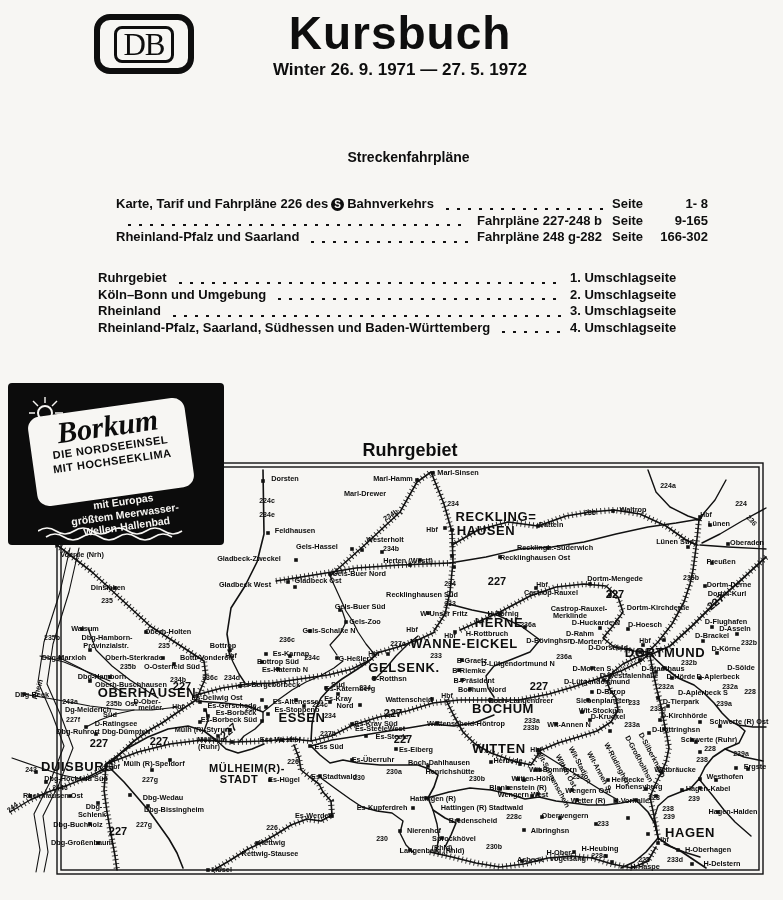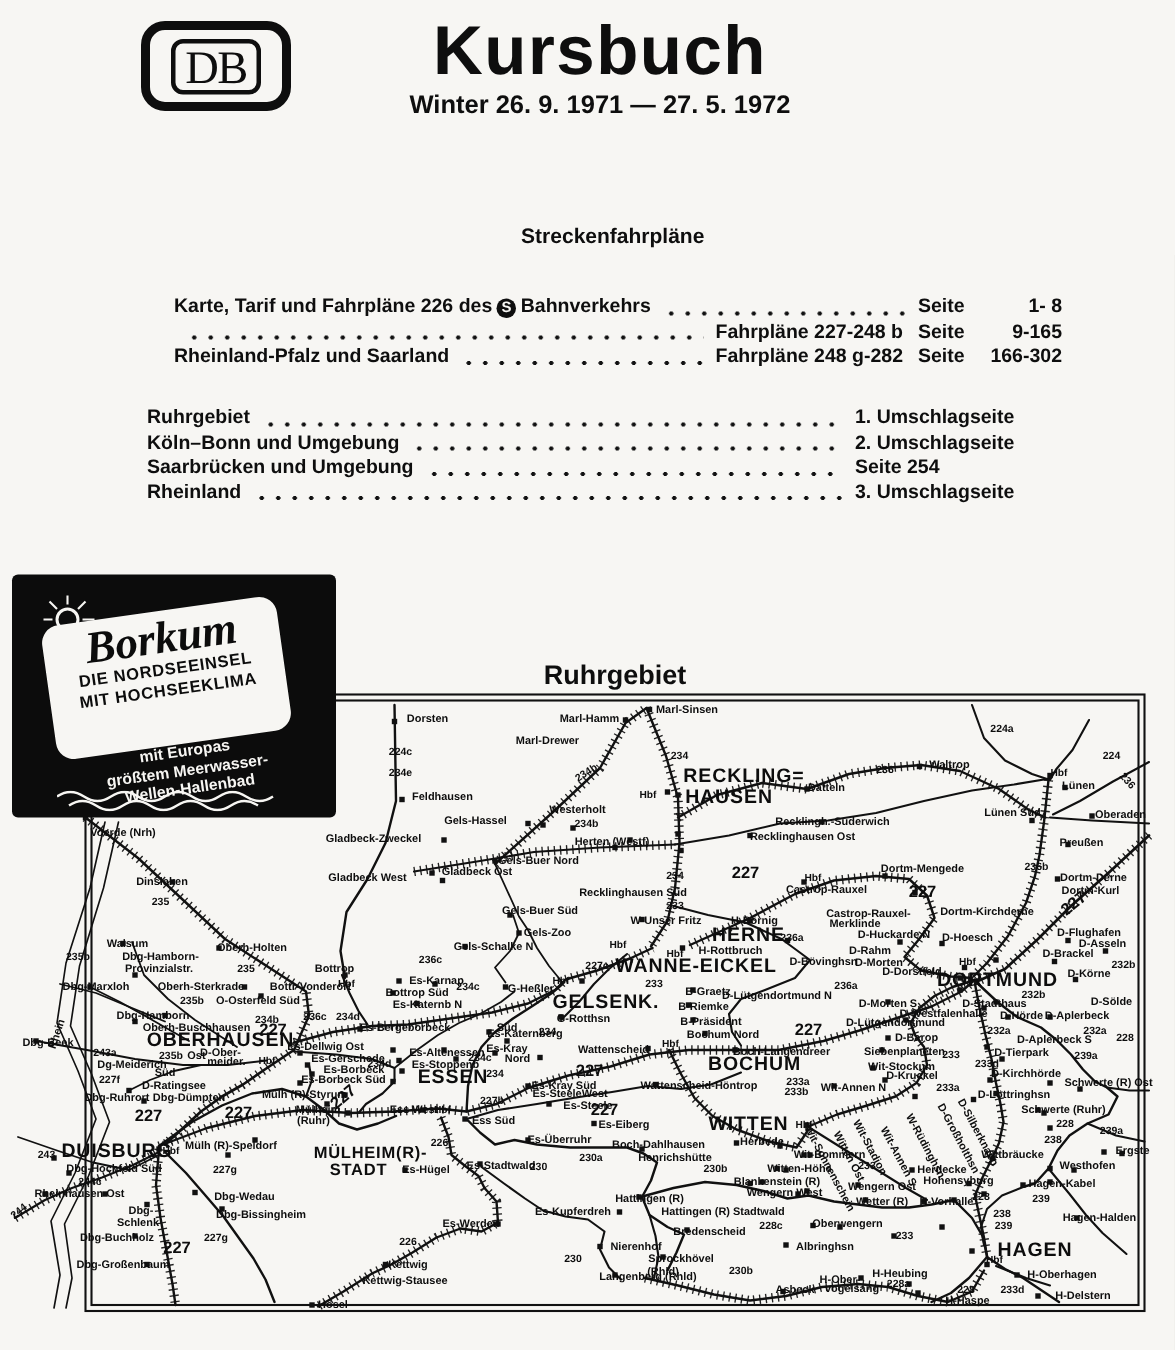--- a/index.html
+++ b/index.html
@@ -102,28 +102,28 @@
         <span>Ruhrgebiet</span>
         <span class="lead"></span>
         <span class="rescol">1. Umschlagseite</span>
       </div>
       <div class="trow">
         <span>Köln–Bonn und Umgebung</span>
         <span class="lead"></span>
         <span class="rescol">2. Umschlagseite</span>
       </div>
       <div class="trow">
-        <span>Saarbrücken und Umgebung</span>
-        <span class="lead"></span>
-        <span class="rescol">Seite 254</span>
-      </div>
-      <div class="trow">
         <span>Rheinland</span>
         <span class="lead"></span>
         <span class="rescol">3. Umschlagseite</span>
+      </div>
+      <div class="trow">
+        <span>Rheinland-Pfalz, Saarland, Südhessen und Baden-Württemberg</span>
+        <span class="lead"></span>
+        <span class="rescol">4. Umschlagseite</span>
       </div>
     </div>
 
   <div id="ad">
     <svg id="ad-sun" width="46" height="46" viewBox="0 0 46 46">
       <circle cx="23" cy="20" r="7" fill="none" stroke="#f7f6f3" stroke-width="2"></circle>
       <g stroke="#f7f6f3" stroke-width="1.4">
         <line x1="23" y1="4" x2="23" y2="10"></line>
           <line x1="23" y1="30" x2="23" y2="38"></line>
         <line x1="7" y1="20" x2="13" y2="20"></line>

